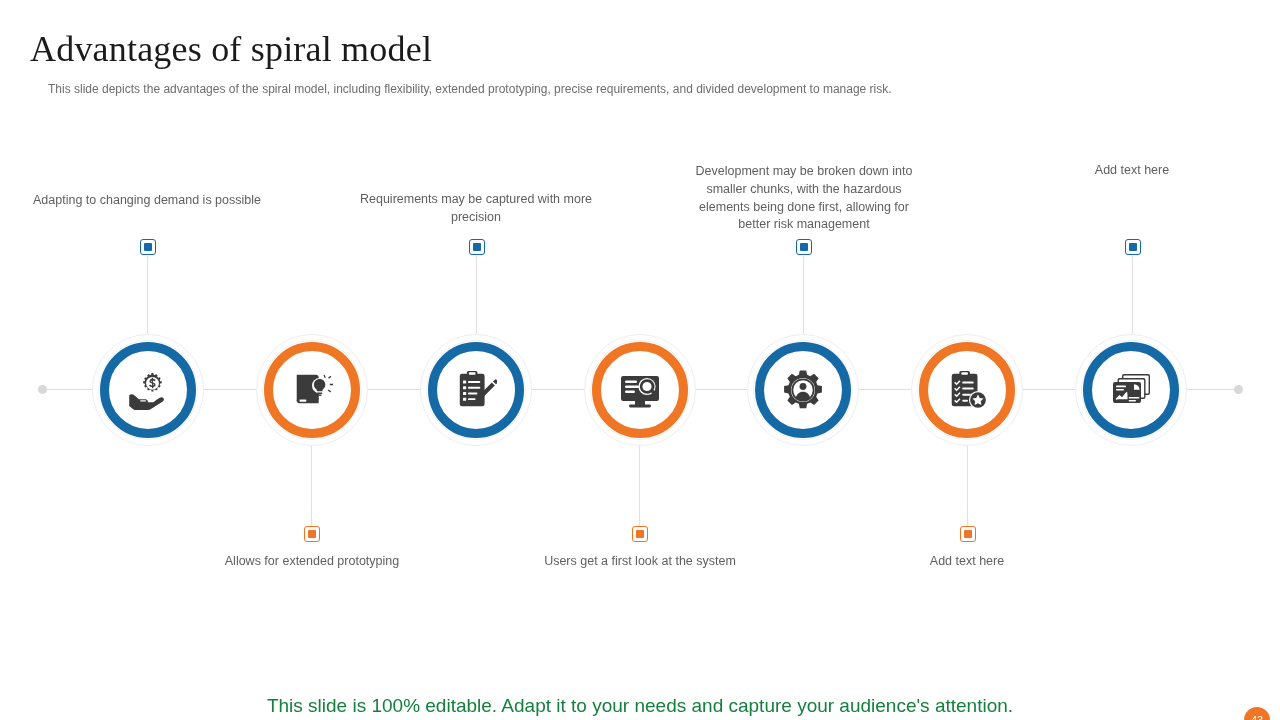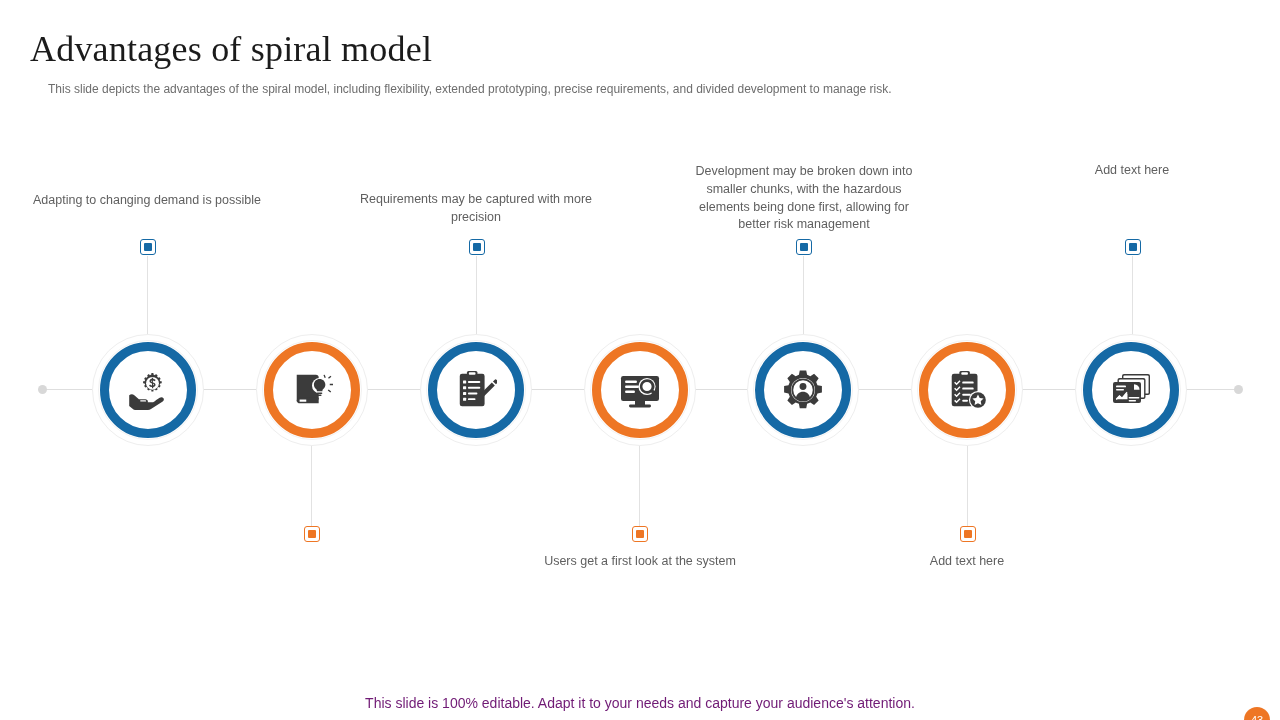--- a/index.html
+++ b/index.html
@@ -95,21 +95,21 @@
   }
   .label.up-1 { top: 162px; margin-top: 30px; }
   .label.up-2 { top: 162px; margin-top: 29px; }
   .label.up-3 { top: 163px; }
   .label.up-4 { top: 162px; }
   .label.down { top: 553px; }
 
   
   .footer {
     position: absolute; left: 0; right: 0; top: 695px;
-    text-align: center; font-size: 14px; color: #701a75;
+    text-align: center; font-size: 19px; color: #15803d;
   }
   .page-badge {
     position: absolute; right: 10px; top: 693px;
     width: 26px; height: 26px; border-radius: 50%;
     background: #ee7624; color: #ffffff;
     font-size: 11px; display: flex; align-items: center; justify-content: center; margin-top: 14px;
   }
 </style>
 </head>
 <body>
@@ -152,20 +152,21 @@
     </div>
   <div class="marker down orange" style="left:968px">
       <i></i>
     </div>
 
   <div class="label up-1" style="left:147px">Adapting to changing demand is possible</div>
   <div class="label up-2" style="left:476px">Requirements may be captured with more precision</div>
   <div class="label up-3" style="left:804px">Development may be broken down into smaller chunks, with the hazardous elements being done first, allowing for better risk management</div>
   <div class="label up-4" style="left:1132px">Add text here</div>
 
+  <div class="label down" style="left:312px">Allows for extended prototyping</div>
   <div class="label down" style="left:640px">Users get a first look at the system</div>
   <div class="label down" style="left:967px">Add text here</div>
 
   <div class="node" style="left:148px">
     <div class="halo"></div>
     <div class="halo2"></div>
     <div class="ring"></div>
     <div class="glyph">
       <svg width="44" height="44" viewBox="0 0 44 44">
         <g fill="#3b3b3b">

